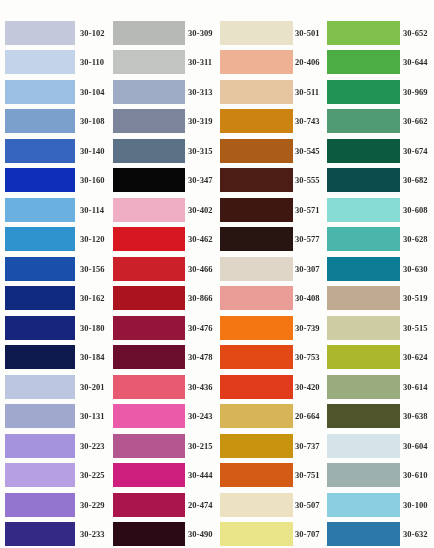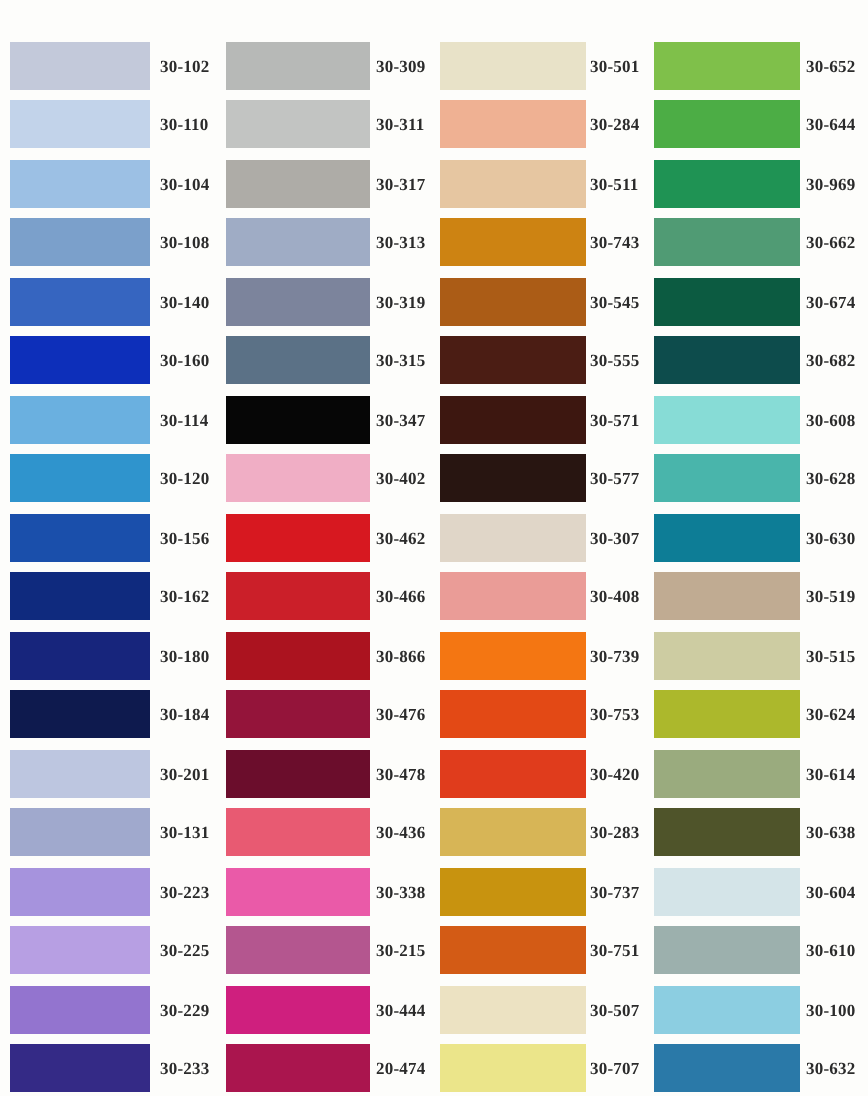--- a/index.html
+++ b/index.html
@@ -145,24 +145,20 @@
   <div class="column col-1">
       <div class="row">
         <div class="swatch" style="background-color: rgb(183, 185, 183);"></div>
         <div class="label">30-309</div>
       </div>
       <div class="row">
         <div class="swatch" style="background-color: rgb(194, 196, 194);"></div>
         <div class="label">30-311</div>
       </div>
       <div class="row">
-        <div class="swatch" style="background-color: rgb(174, 172, 167);"></div>
-        <div class="label">30-317</div>
-      </div>
-      <div class="row">
         <div class="swatch" style="background-color: rgb(159, 172, 197);"></div>
         <div class="label">30-313</div>
       </div>
       <div class="row">
         <div class="swatch" style="background-color: rgb(124, 132, 156);"></div>
         <div class="label">30-319</div>
       </div>
       <div class="row">
         <div class="swatch" style="background-color: rgb(91, 113, 134);"></div>
         <div class="label">30-315</div>
@@ -194,21 +190,21 @@
       <div class="row">
         <div class="swatch" style="background-color: rgb(107, 13, 44);"></div>
         <div class="label">30-478</div>
       </div>
       <div class="row">
         <div class="swatch" style="background-color: rgb(232, 90, 114);"></div>
         <div class="label">30-436</div>
       </div>
       <div class="row">
         <div class="swatch" style="background-color: rgb(234, 90, 168);"></div>
-        <div class="label">30-338</div>
+        <div class="label">30-243</div>
       </div>
       <div class="row">
         <div class="swatch" style="background-color: rgb(180, 86, 143);"></div>
         <div class="label">30-215</div>
       </div>
       <div class="row">
         <div class="swatch" style="background-color: rgb(207, 31, 126);"></div>
         <div class="label">30-444</div>
       </div>
       <div class="row">
@@ -220,21 +216,21 @@
         <div class="label">30-490</div>
       </div>
     </div>
   <div class="column col-2">
       <div class="row">
         <div class="swatch" style="background-color: rgb(232, 226, 200);"></div>
         <div class="label">30-501</div>
       </div>
       <div class="row">
         <div class="swatch" style="background-color: rgb(239, 177, 147);"></div>
-        <div class="label">30-284</div>
+        <div class="label">20-406</div>
       </div>
       <div class="row">
         <div class="swatch" style="background-color: rgb(230, 198, 161);"></div>
         <div class="label">30-511</div>
       </div>
       <div class="row">
         <div class="swatch" style="background-color: rgb(205, 131, 18);"></div>
         <div class="label">30-743</div>
       </div>
       <div class="row">
@@ -268,21 +264,21 @@
       <div class="row">
         <div class="swatch" style="background-color: rgb(227, 73, 21);"></div>
         <div class="label">30-753</div>
       </div>
       <div class="row">
         <div class="swatch" style="background-color: rgb(224, 60, 28);"></div>
         <div class="label">30-420</div>
       </div>
       <div class="row">
         <div class="swatch" style="background-color: rgb(215, 181, 86);"></div>
-        <div class="label">30-283</div>
+        <div class="label">20-664</div>
       </div>
       <div class="row">
         <div class="swatch" style="background-color: rgb(200, 147, 15);"></div>
         <div class="label">30-737</div>
       </div>
       <div class="row">
         <div class="swatch" style="background-color: rgb(211, 91, 21);"></div>
         <div class="label">30-751</div>
       </div>
       <div class="row">

